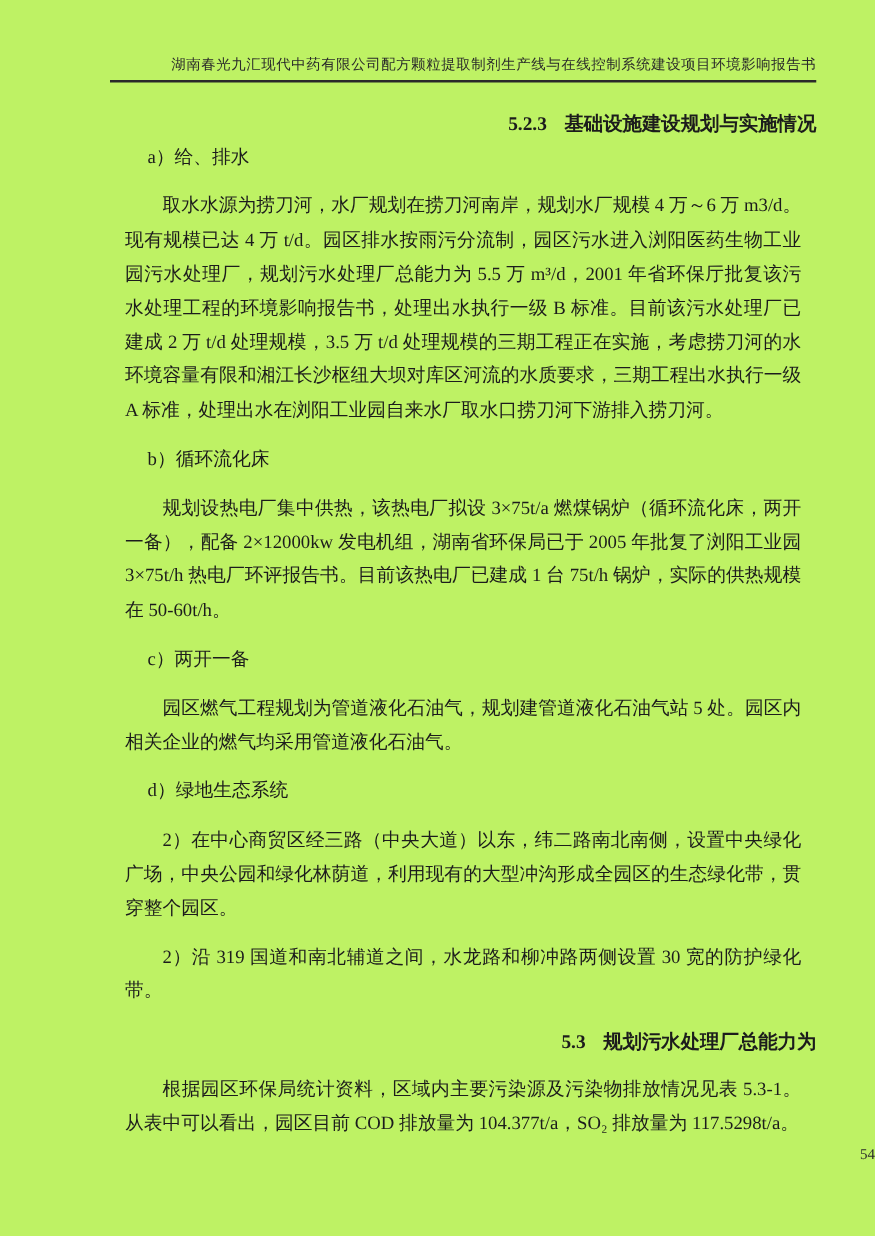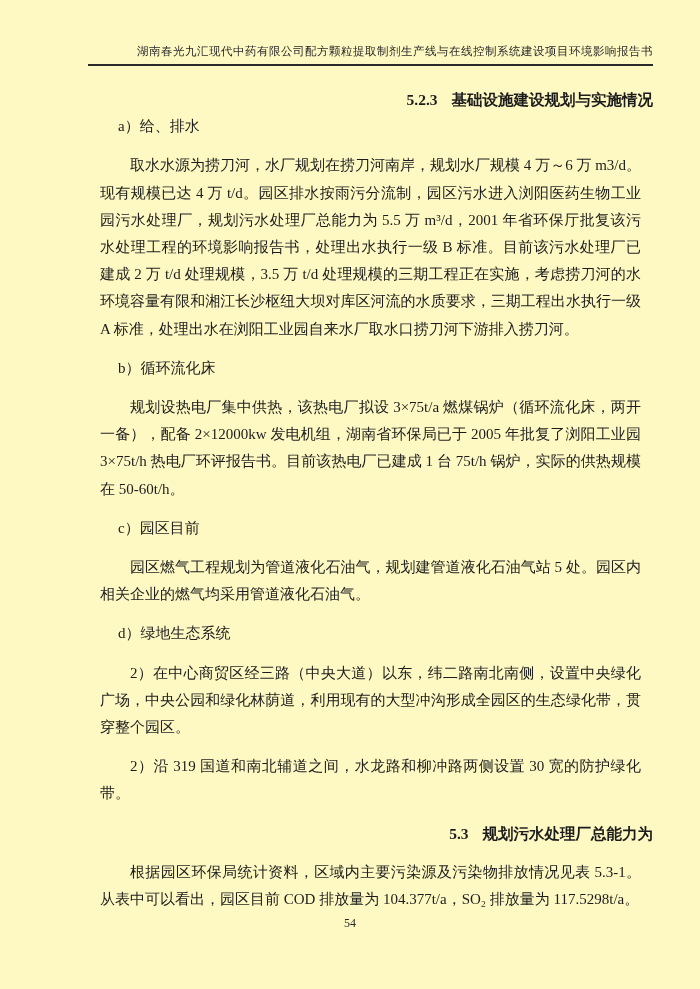--- a/index.html
+++ b/index.html
@@ -4,21 +4,21 @@
 <style>
   html, body {
     margin: 0;
     padding: 0;
     background: #ffffff;
   }
   .page {
     position: relative;
     width: 700px;
     height: 989px;
-    background: #fef9c3;
+    background: #bef264;
     font-family: "Liberation Serif", "DejaVu Serif", serif;
     color: #1c1c1c;
     overflow: hidden;
   }
   .page-header {
     position: absolute;
     top: 44px;
     left: 88px;
     width: 565px;
     text-align: right;
@@ -57,21 +57,21 @@
   }
   .subheading {
     margin: 0;
     text-indent: 2em;
   }
   .page-number {
     position: absolute;
     top: 916px;
     left: 0;
     width: 700px;
-    text-align: center;
+    text-align: right;
     font-size: 12px;
     color: #2a2a2a;
   }
 </style>
 </head>
 <body>
 
 <div class="page">
 
   <div class="page-header">湖南春光九汇现代中药有限公司配方颗粒提取制剂生产线与在线控制系统建设项目环境影响报告书</div>
@@ -83,21 +83,21 @@
     </h2>
 
     <p class="subheading">a）给、排水</p>
 
     <p class="para">取水水源为捞刀河，水厂规划在捞刀河南岸，规划水厂规模 4 万～6 万 m3/d。现有规模已达 4 万 t/d。园区排水按雨污分流制，园区污水进入浏阳医药生物工业园污水处理厂，规划污水处理厂总能力为 5.5 万 m³/d，2001 年省环保厅批复该污水处理工程的环境影响报告书，处理出水执行一级 B 标准。目前该污水处理厂已建成 2 万 t/d 处理规模，3.5 万 t/d 处理规模的三期工程正在实施，考虑捞刀河的水环境容量有限和湘江长沙枢纽大坝对库区河流的水质要求，三期工程出水执行一级 A 标准，处理出水在浏阳工业园自来水厂取水口捞刀河下游排入捞刀河。</p>
 
     <p class="subheading">b）循环流化床</p>
 
     <p class="para">规划设热电厂集中供热，该热电厂拟设 3×75t/a 燃煤锅炉（循环流化床，两开一备），配备 2×12000kw 发电机组，湖南省环保局已于 2005 年批复了浏阳工业园 3×75t/h 热电厂环评报告书。目前该热电厂已建成 1 台 75t/h 锅炉，实际的供热规模在 50-60t/h。</p>
 
-    <p class="subheading">c）园区目前</p>
+    <p class="subheading">c）两开一备</p>
 
     <p class="para">园区燃气工程规划为管道液化石油气，规划建管道液化石油气站 5 处。园区内相关企业的燃气均采用管道液化石油气。</p>
 
     <p class="subheading">d）绿地生态系统</p>
 
 
     <p class="para">2）在中心商贸区经三路（中央大道）以东，纬二路南北南侧，设置中央绿化广场，中央公园和绿化林荫道，利用现有的大型冲沟形成全园区的生态绿化带，贯穿整个园区。</p>
 
     <p class="para">2）沿 319 国道和南北辅道之间，水龙路和柳冲路两侧设置 30 宽的防护绿化带。</p>
 

